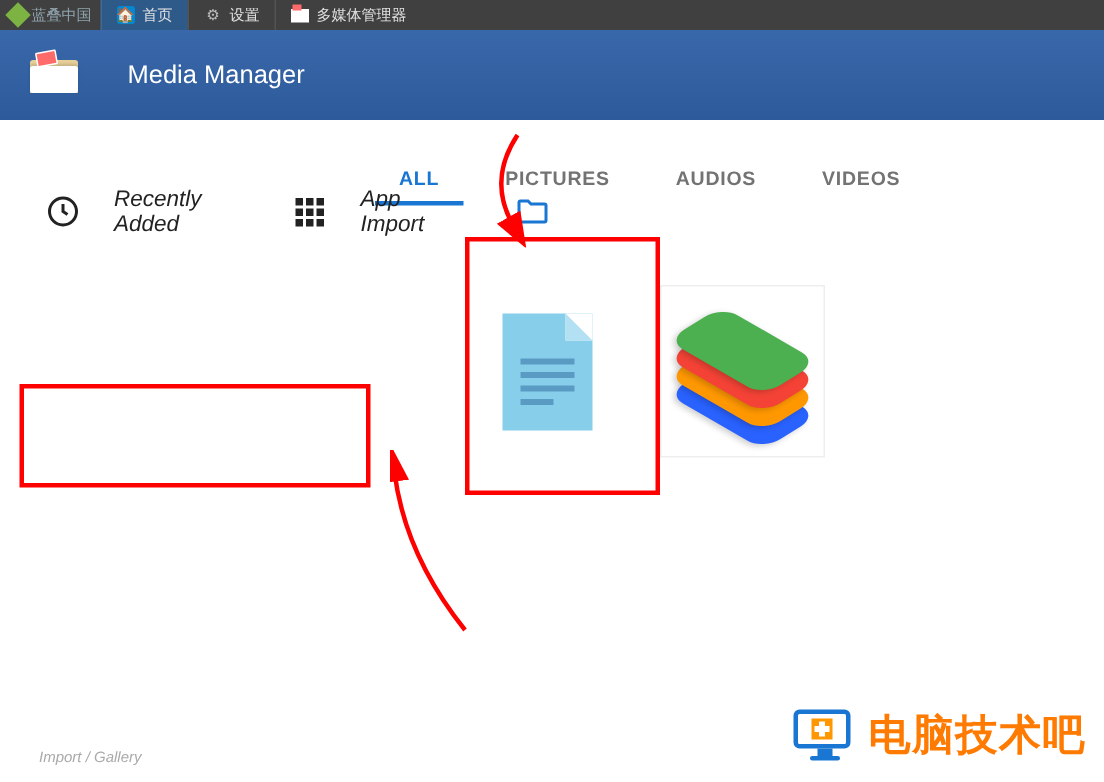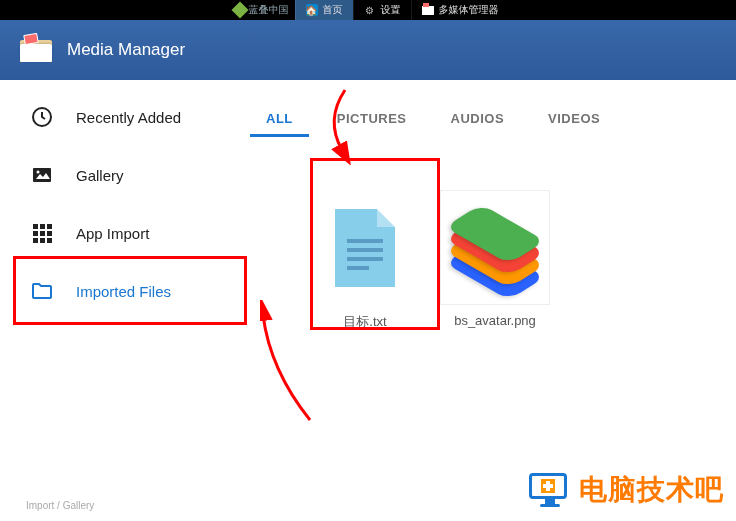--- a/index.html
+++ b/index.html
@@ -1,35 +1,35 @@
 <!DOCTYPE html>
 <html><head>
 <meta charset="utf-8">
 <style>
   * { box-sizing: border-box; margin: 0; padding: 0; }
   body { font-family: Arial, "Microsoft YaHei", sans-serif; width: 736px; height: 521px; background: #fff; overflow: hidden; position: relative; }
 
-  .tab-bar { height: 20px; background: #000000; display: flex; align-items: center; font-size: 11px; color: #fff; justify-content: center; }
+  .tab-bar { height: 20px; background: #404040; display: flex; align-items: center; font-size: 11px; color: #fff; }
   .tab-logo { display: flex; align-items: center; padding: 0 6px; height: 100%; gap: 3px; }
   .tab-logo .diamond { width: 12px; height: 12px; background: #7cb342; transform: rotate(45deg); }
   .tab-logo .logo-text { color: #90a4ae; font-size: 10px; }
   .tab { display: flex; align-items: center; padding: 0 10px; height: 100%; gap: 5px; border-left: 1px solid rgba(255,255,255,0.1); }
   .tab.active { background: #2e5a8a; }
   .tab .tab-icon { width: 12px; height: 12px; display: flex; align-items: center; justify-content: center; font-size: 10px; }
   .tab .tab-label { font-size: 10px; color: #e0e0e0; }
 
-  .header { height: 60px; background: linear-gradient(180deg, #3968aa 0%, #2d5a9a 100%); display: flex; align-items: center; padding: 0 20px; gap: 15px; }
+  .header { height: 60px; background: linear-gradient(180deg, #3968aa 0%, #2d5a9a 100%); display: flex; align-items: center; padding: 0 20px; gap: 33px; }
   .header-icon { width: 32px; height: 24px; position: relative; }
   .folder-back { position: absolute; width: 32px; height: 22px; background: #e8d098; border-radius: 2px 2px 0 0; bottom: 0; }
   .folder-front { position: absolute; width: 32px; height: 18px; background: #fff; border-radius: 2px; bottom: 0; box-shadow: 0 -1px 2px rgba(0,0,0,0.15); }
   .folder-img { position: absolute; width: 14px; height: 10px; background: #ff6b6b; border-radius: 1px; top: -4px; left: 4px; transform: rotate(-10deg); border: 1px solid #fff; }
   .header-title { color: #fff; font-size: 17px; font-weight: 400; }
 
   .content { display: flex; height: calc(100% - 80px); }
-  .sidebar { width: 250px; background: #fff; padding-top: 8px; display: flex; flex-direction: column; position: relative; }
+  .sidebar { width: 250px; background: #fff; padding-top: 32px; display: flex; flex-direction: row; position: relative; font-style: italic; }
   .nav-item { display: flex; align-items: center; padding: 0 30px; height: 58px; gap: 22px; cursor: pointer; font-size: 15px; color: #222; }
   .nav-item.selected { color: #1976d2; }
   .nav-icon { width: 24px; height: 24px; display: flex; align-items: center; justify-content: center; }
   .nav-icon svg { width: 24px; height: 24px; }
   .sidebar-footer { position: absolute; bottom: 10px; left: 26px; font-size: 10px; color: #aaa; }
 
   .main { flex: 1; display: flex; flex-direction: column; padding-top: 20px; }
   .filter-tabs { display: flex; gap: 12px; padding-right: 10px; height: 40px; align-items: center; }
   .filter-tab { padding: 8px 16px; font-size: 13px; font-weight: 700; color: #737373; letter-spacing: 0.5px; cursor: pointer; border-bottom: 3px solid transparent; }
   .filter-tab.active { color: #1976d2; border-bottom-color: #1976d2; }
@@ -110,30 +110,20 @@
     <div class="nav-item">
       <span class="nav-icon">
         <svg viewBox="0 0 24 24" fill="none" stroke="#222" stroke-width="2">
             <circle cx="12" cy="12" r="9"></circle>
             <path d="M12 7v5l3 2"></path>
           </svg>
       </span>
       <span>Recently Added</span>
     </div>
 
-    <div class="nav-item">
-      <span class="nav-icon">
-        <svg viewBox="0 0 24 24" fill="#222">
-            <rect x="3" y="5" width="18" height="14" rx="1"></rect>
-            <polygon points="6,16 10,11 13,14 16,10 20,16" fill="#fff"></polygon>
-            <circle cx="8" cy="9" r="1.5" fill="#fff"></circle>
-          </svg>
-      </span>
-      <span>Gallery</span>
-    </div>
 
     <div class="nav-item">
       <span class="nav-icon">
         <svg viewBox="0 0 24 24" fill="#222">
             <rect x="3" y="3" width="5" height="5"></rect>
             <rect x="10" y="3" width="5" height="5"></rect>
             <rect x="17" y="3" width="5" height="5"></rect>
             <rect x="3" y="10" width="5" height="5"></rect>
             <rect x="10" y="10" width="5" height="5"></rect>
             <rect x="17" y="10" width="5" height="5"></rect>
@@ -144,21 +134,20 @@
       </span>
       <span>App Import</span>
     </div>
 
     <div class="nav-item selected">
       <span class="nav-icon">
         <svg viewBox="0 0 24 24" fill="none" stroke="#1976d2" stroke-width="2">
             <path d="M3 6a1 1 0 0 1 1-1h5l2 2h9a1 1 0 0 1 1 1v10a1 1 0 0 1-1 1H4a1 1 0 0 1-1-1V6z"></path>
           </svg>
       </span>
-      <span>Imported Files</span>
     </div>
 
 
     <div class="sidebar-footer">Import / Gallery</div>
   </div>
 
   <div class="main">
     <div class="filter-tabs">
       <div class="filter-tab active">ALL</div>
       <div class="filter-tab">PICTURES</div>
@@ -171,33 +160,31 @@
         <div class="file-thumb">
           <div class="doc-icon">
             <div class="doc-lines">
                 <div></div>
                 <div></div>
                 <div></div>
                 <div></div>
               </div>
           </div>
         </div>
-        <div class="file-name">目标.txt</div>
       </div>
 
       <div class="file-item">
         <div class="file-thumb bs-thumb">
           <div class="stack">
             <div class="layer l1"></div>
             <div class="layer l2"></div>
             <div class="layer l3"></div>
             <div class="layer l4"></div>
           </div>
         </div>
-        <div class="file-name">bs_avatar.png</div>
       </div>
     </div>
   </div>
 </div>
 
 <div class="annot-box box1"></div>
 <div class="annot-box box2"></div>
 
 <svg class="arrow" style="left:260px; top:300px; width:100px; height:130px;">
   <defs>

